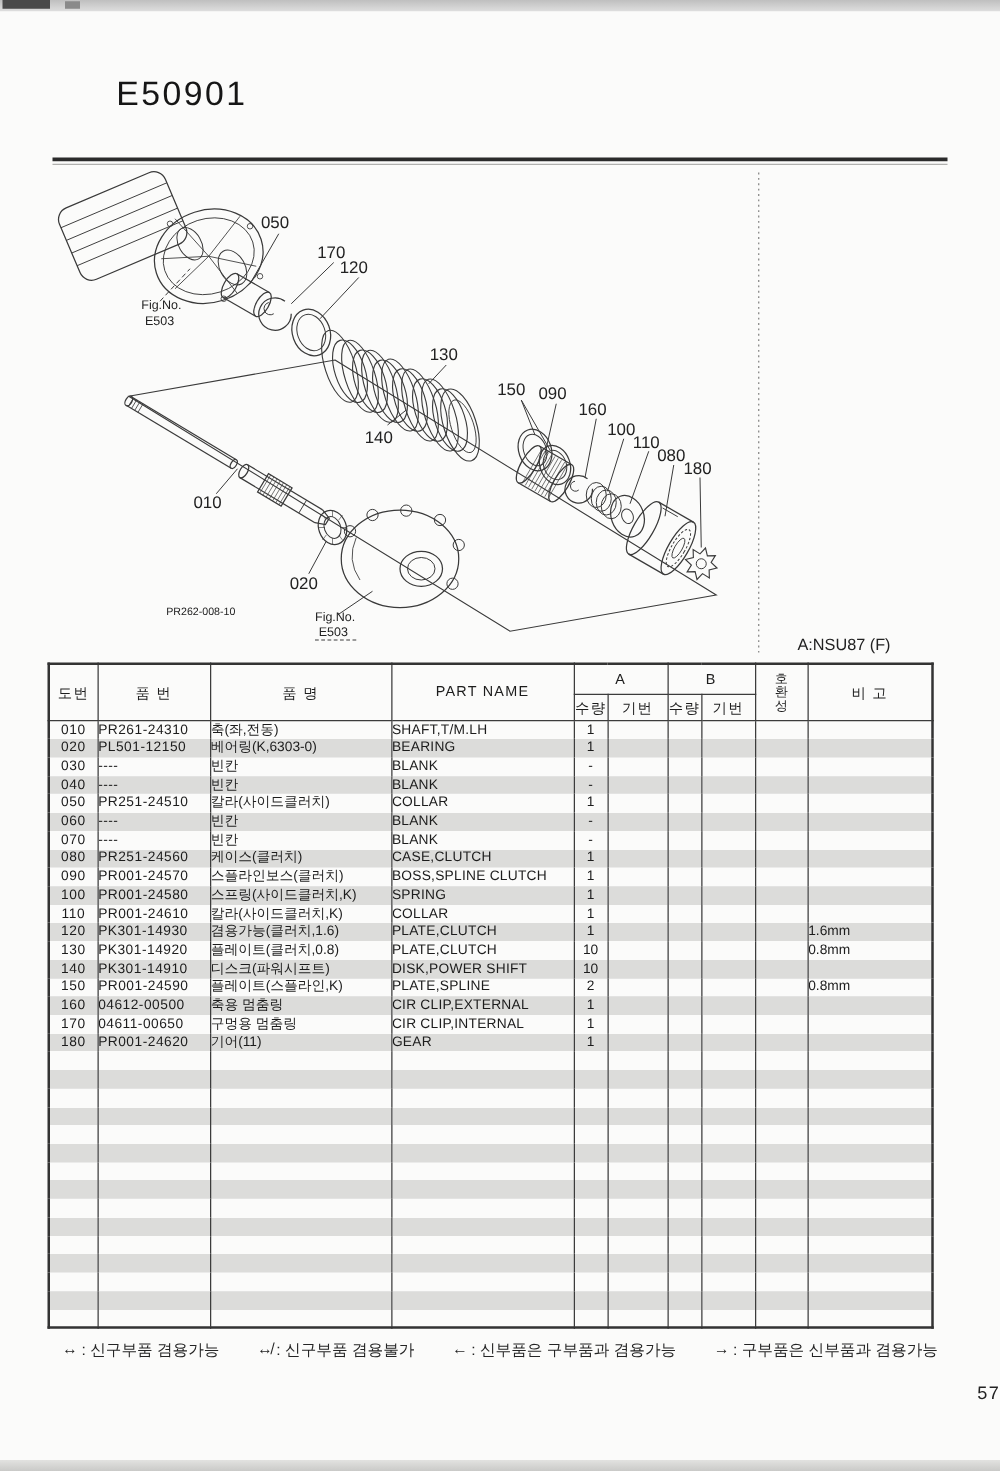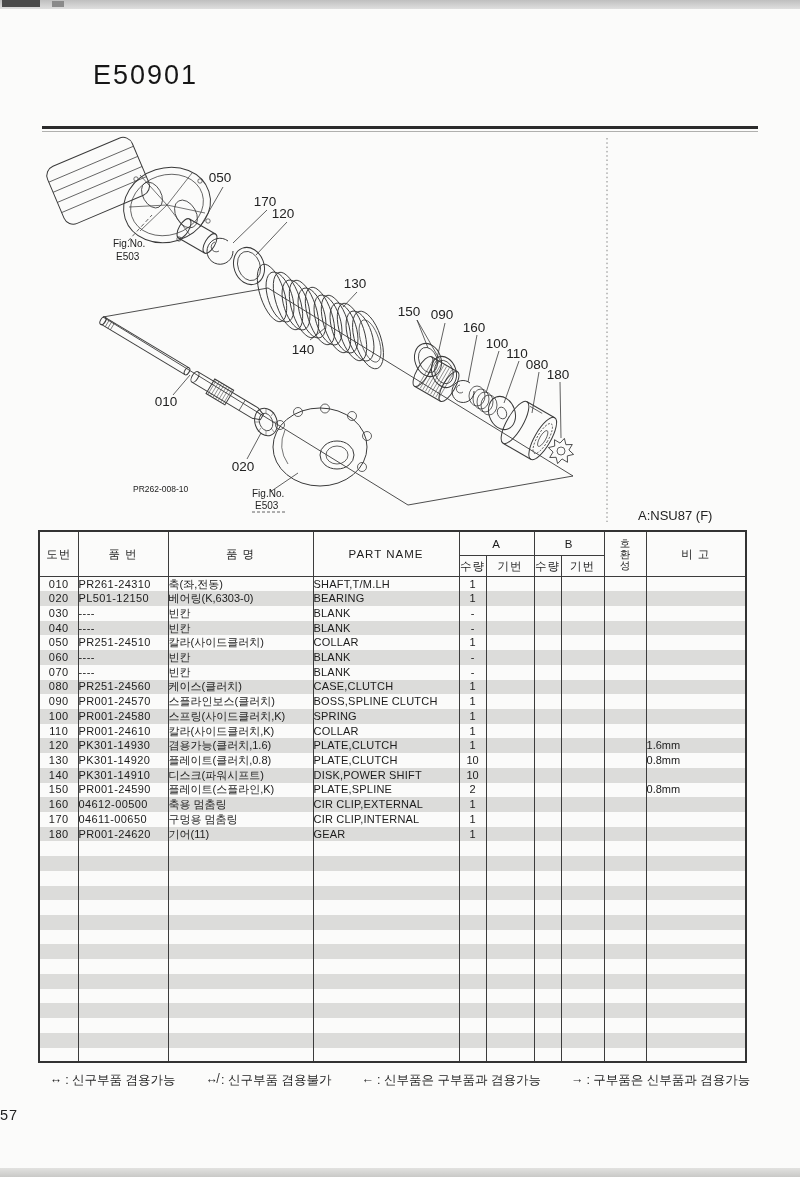--- a/index.html
+++ b/index.html
@@ -36,21 +36,21 @@
   td.c-no{text-align:center;letter-spacing:0.5px;}
   td.c-pn{padding-left:5px;letter-spacing:0.4px;}
   td.c-nk{padding-left:5px;}
   td.c-en{padding-left:5px;letter-spacing:0.2px;}
   td.c-q{text-align:center;}
   td.c-r{padding-left:7px;margin-left:21px;}
   
   .legend{position:absolute;left:0;top:1072px;width:800px;display:flex;justify-content:center;
         gap:30px;font-size:12.5px;color:#242424;white-space:nowrap;}
   .legend .item{display:flex;gap:3px;}
-  .page-number{position:absolute;left:0;top:1107px;width:800px;text-align:left;
+  .page-number{position:absolute;left:0;top:1107px;width:800px;text-align:right;
         font-size:14.5px;letter-spacing:1px;color:#222;}
   svg text{font-family:"Liberation Sans","DejaVu Sans",sans-serif;fill:#222;stroke:none;}
 </style>
 </head>
 <body>
 
 <div class="page">
   <div class="scan-strip-top">
     <div class="scan-mark-1"></div>
     <div class="scan-mark-2"></div>

